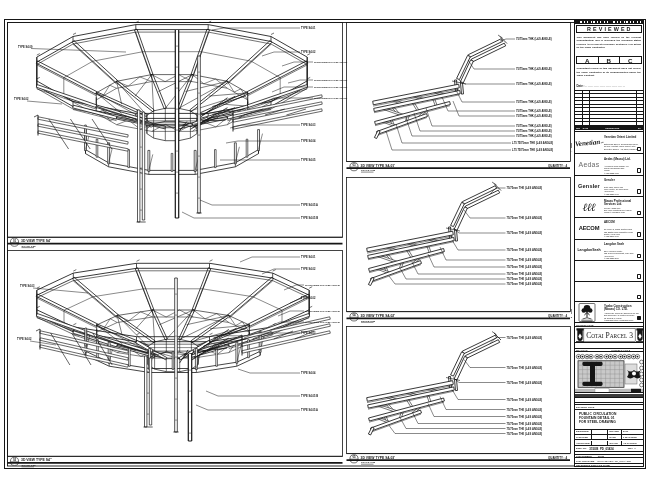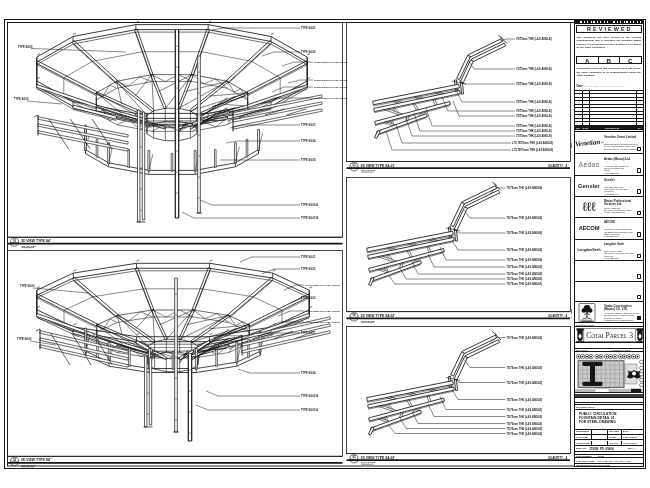--- a/index.html
+++ b/index.html
@@ -847,21 +847,21 @@
       <div style="position:absolute;left:0;right:0;top:155px;height:21.30000000000001px;border-bottom:0.7px solid #161616;overflow:hidden;">
         <div style="position:absolute;left:1px;top:0;width:27px;height:100%;display:flex;align-items:center;justify-content:center;text-align:center">
           <span style="font-weight:bold;font-size:5.6px;letter-spacing:0.15px">Gensler</span>
         </div>
         <div style="position:absolute;left:29.5px;top:3px;font-size:2.9px;font-weight:bold;line-height:3.3px">Gensler</div>
         <div style="position:absolute;left:29.5px;top:10px;font-size:1.9px;line-height:2.35px;color:#1d1d1d">Suite 1501, Tower Two<br>Lippo Centre, 89 Queensway<br>Hong Kong<br>t +852 2527 6790<br>f +852 2804 6793</div>
         <div style="position:absolute;right:2px;bottom:2px;width:4.4px;height:4.4px;border:0.6px solid #161616;background:white;border-radius:0.8px"></div>
       </div>
       <div style="position:absolute;left:0;right:0;top:176.3px;height:21.399999999999977px;border-bottom:0.7px solid #161616;overflow:hidden;">
         <div style="position:absolute;left:1px;top:0;width:27px;height:100%;display:flex;align-items:center;justify-content:center;text-align:center">
-          <span style="font-weight:bold;font-size:13px;font-family:'Liberation Serif',serif;letter-spacing:-0.5px">ℓℓℓ</span>
+          <span style="font-weight:bold;font-style:italic;font-size:11px;font-family:'Liberation Serif',serif;letter-spacing:-0.5px">ℓℓℓ</span>
         </div>
         <div style="position:absolute;left:29.5px;top:3px;font-size:2.9px;font-weight:bold;line-height:3.3px">Macau Professional<br>Services Ltd.</div>
         <div style="position:absolute;left:29.5px;top:10px;font-size:1.9px;line-height:2.35px;color:#1d1d1d">Rua de Xangai 175<br>Edf Assoc Industriais 13 Andar D<br>Macau   t +853 2871 6029</div>
         <div style="position:absolute;right:2px;bottom:2px;width:4.4px;height:4.4px;border:0.6px solid #161616;background:white;border-radius:0.8px"></div>
       </div>
       <div style="position:absolute;left:0;right:0;top:197.7px;height:21.400000000000006px;border-bottom:0.7px solid #161616;overflow:hidden;">
         <div style="position:absolute;left:1px;top:0;width:27px;height:100%;display:flex;align-items:center;justify-content:center;text-align:center">
           <span style="font-weight:bold;font-size:5.8px;letter-spacing:-0.2px">AECOM</span>
         </div>
         <div style="position:absolute;left:29.5px;top:3px;font-size:2.9px;font-weight:bold;line-height:3.3px">AECOM</div>

